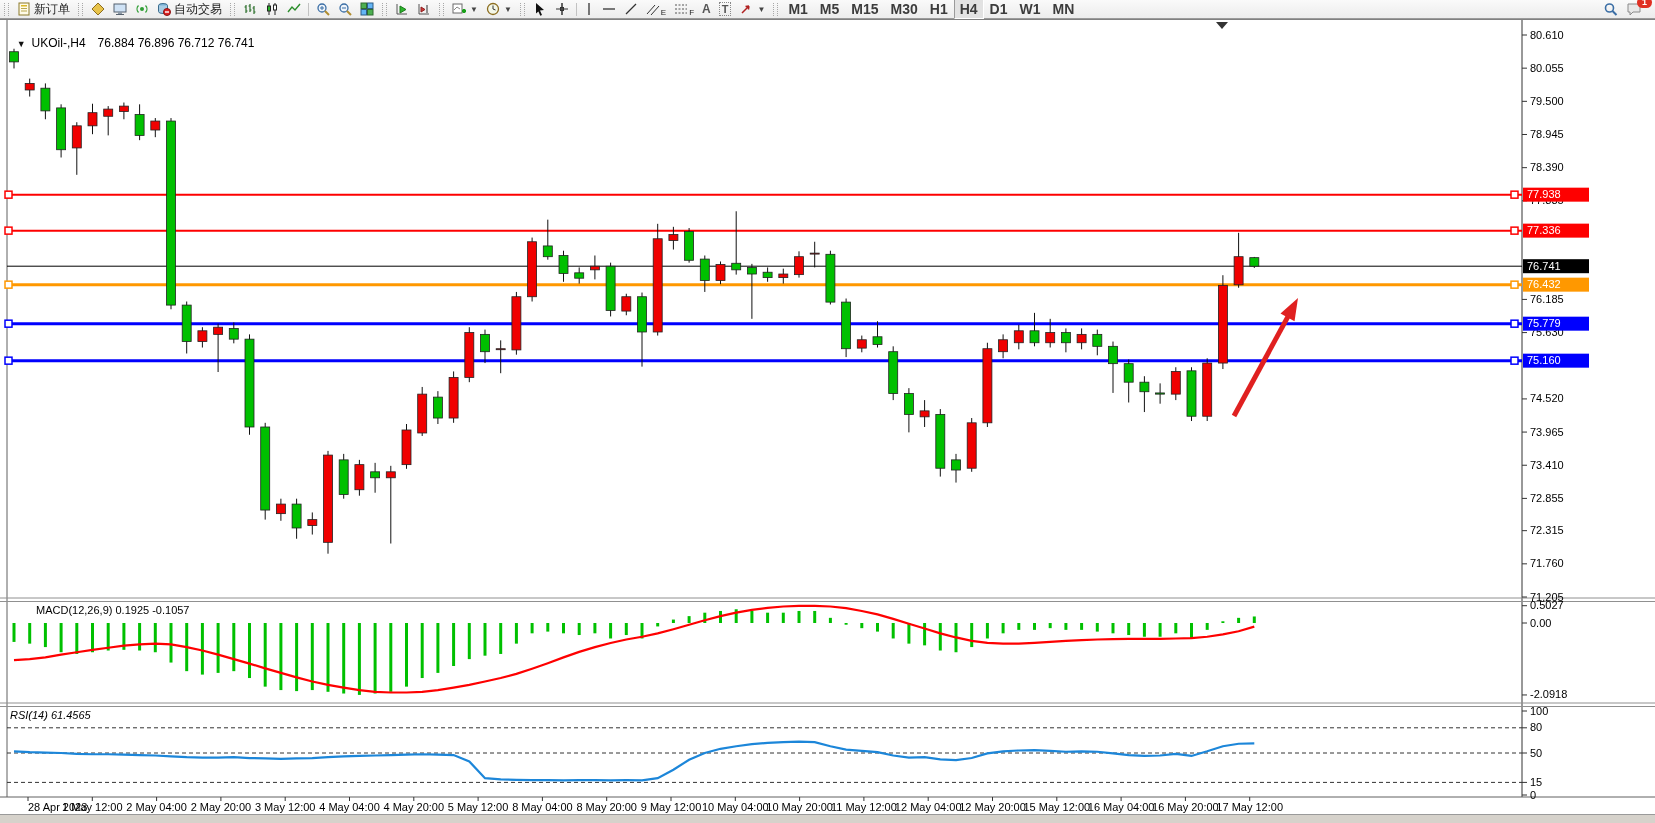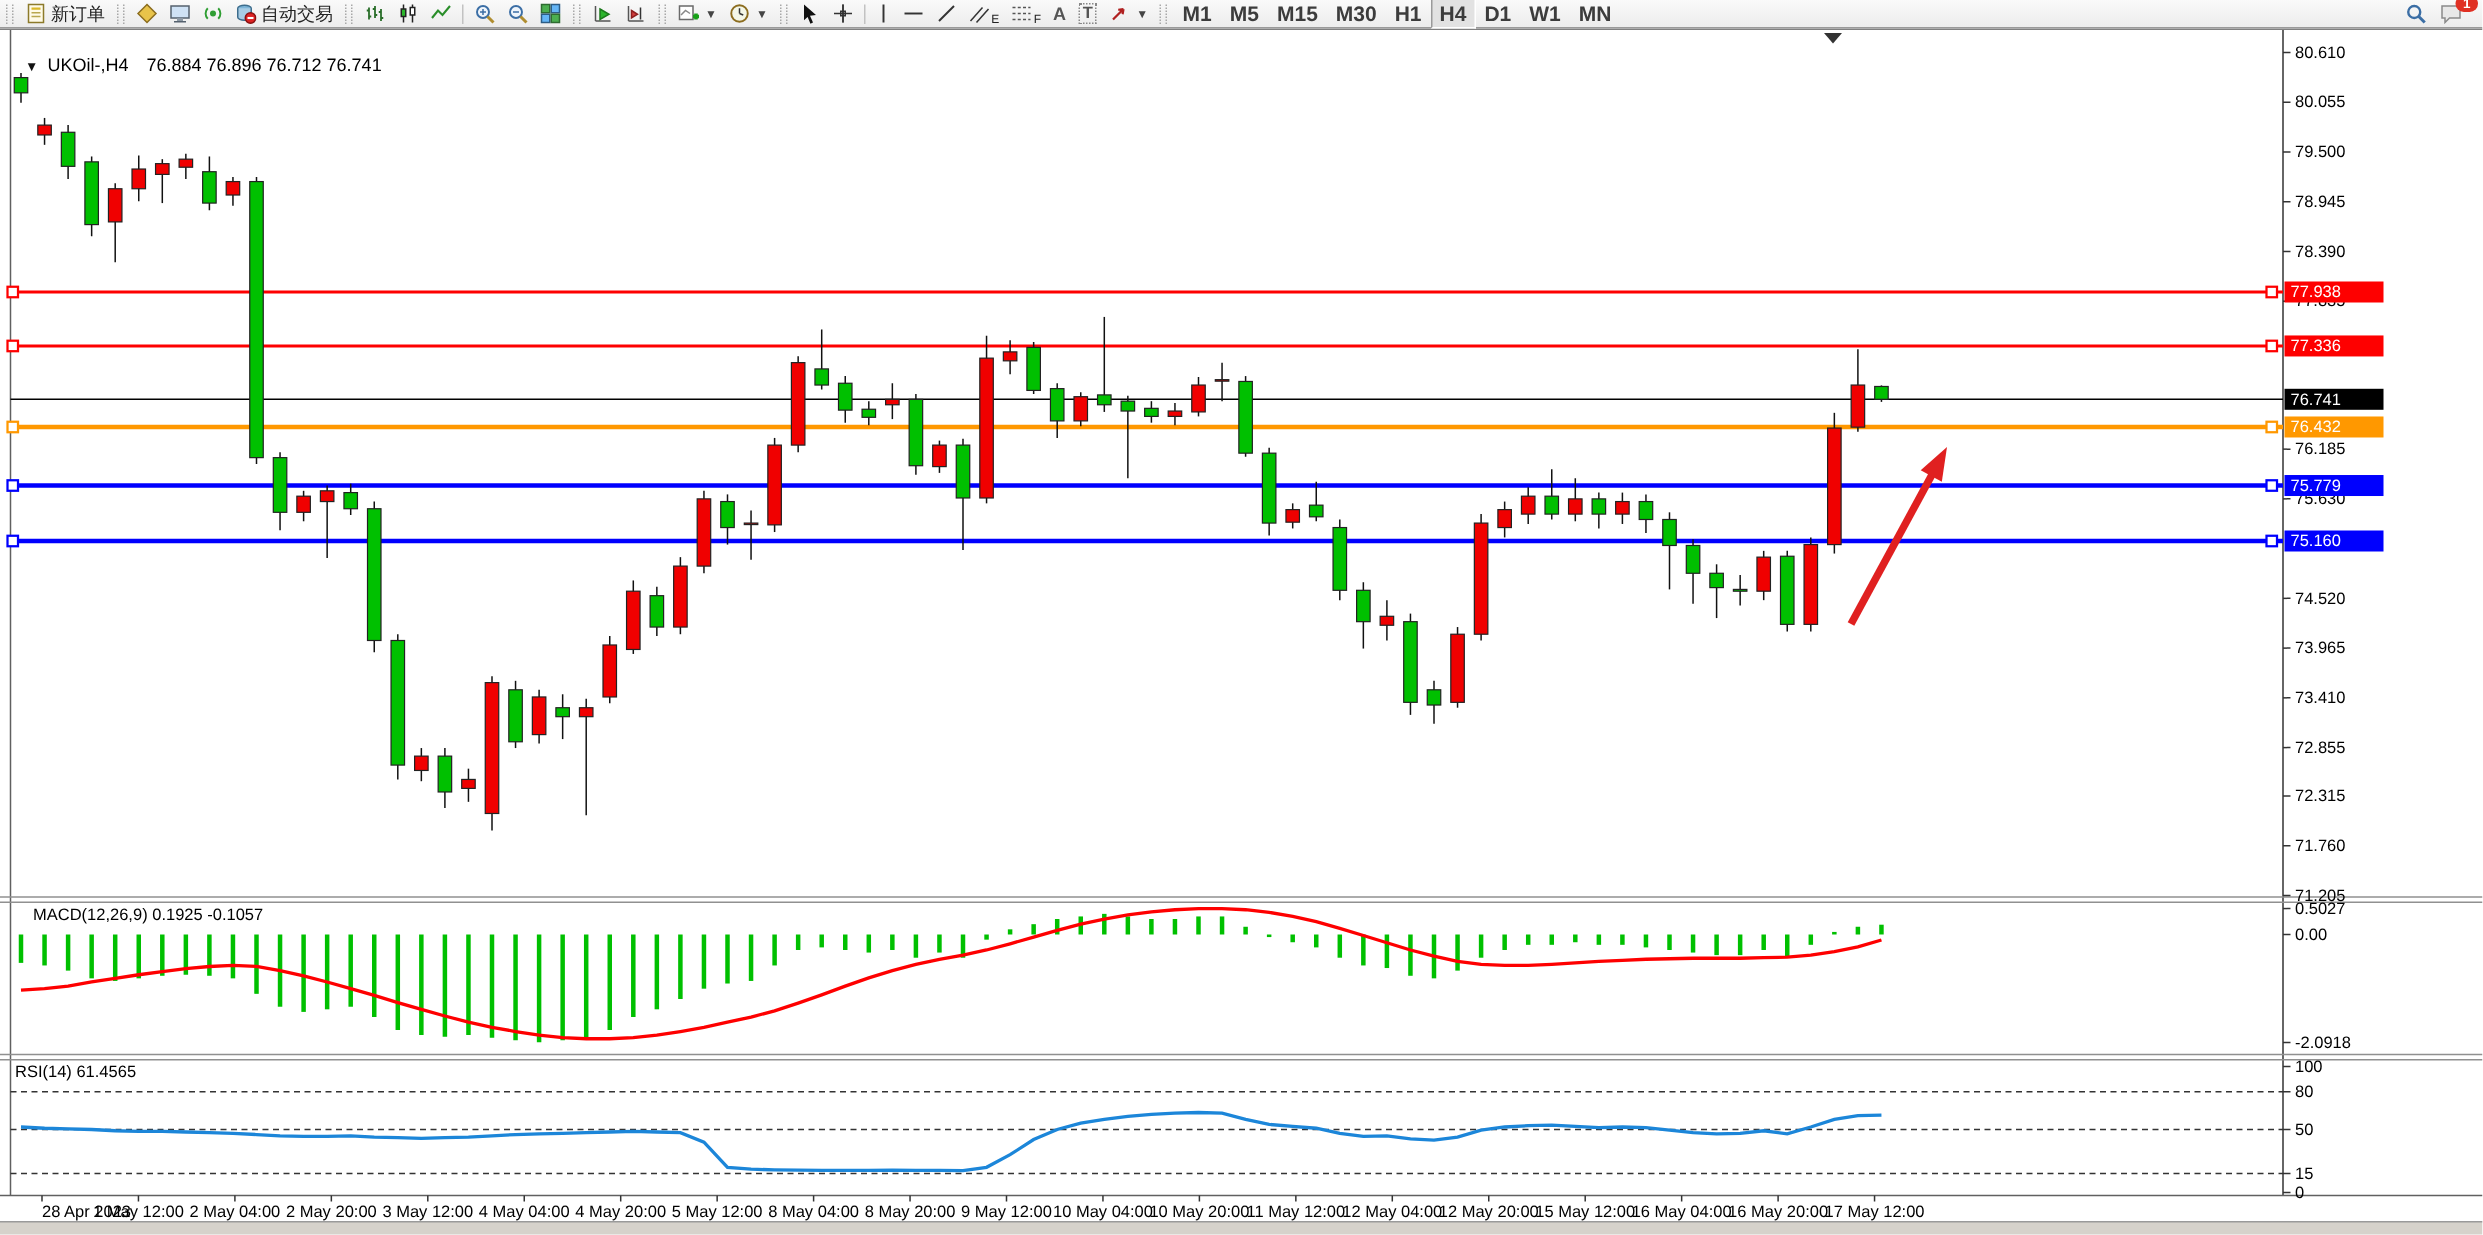--- a/index.html
+++ b/index.html
@@ -19,22 +19,22 @@
   .spacer{flex:1;}
   .chat-wrap{position:relative;margin-right:10px;}
   .badge{position:absolute;top:-4px;right:-7px;background:#e23x;background:#e03023;color:#fff;
     border-radius:8px;font-size:9px;font-weight:bold;min-width:11px;height:11px;line-height:11px;
     text-align:center;padding:0 2px;}
   
   #chart-svg{position:absolute;left:0;top:0;}
   .overlay{position:absolute;font-size:12px;color:#000;white-space:pre;z-index:3;}
   #title-row{left:10px;top:22px;text-align:center;}
   #title-row .caret{font-size:9px;margin-right:6px;color:#111;}
-  #macd-label{left:2px;top:604px;font-size:11px;padding-left:20px;}
-  #rsi-label{left:10px;top:709px;font-size:11px;}
+  #macd-label{left:16px;top:604px;font-size:11px;padding-left:20px;}
+  #rsi-label{left:10px;top:709px;font-size:11px;font-style:italic;}
   #bottom-strip{position:absolute;left:0;top:814px;width:1655px;height:9px;
     background:#d6d2cb;border-top:1px solid #9a9a9a;}
 </style>
 </head>
 <body>
 
 <div id="toolbar">
   <div class="grip"></div>
   <div class="tb-btn">
     <span>

